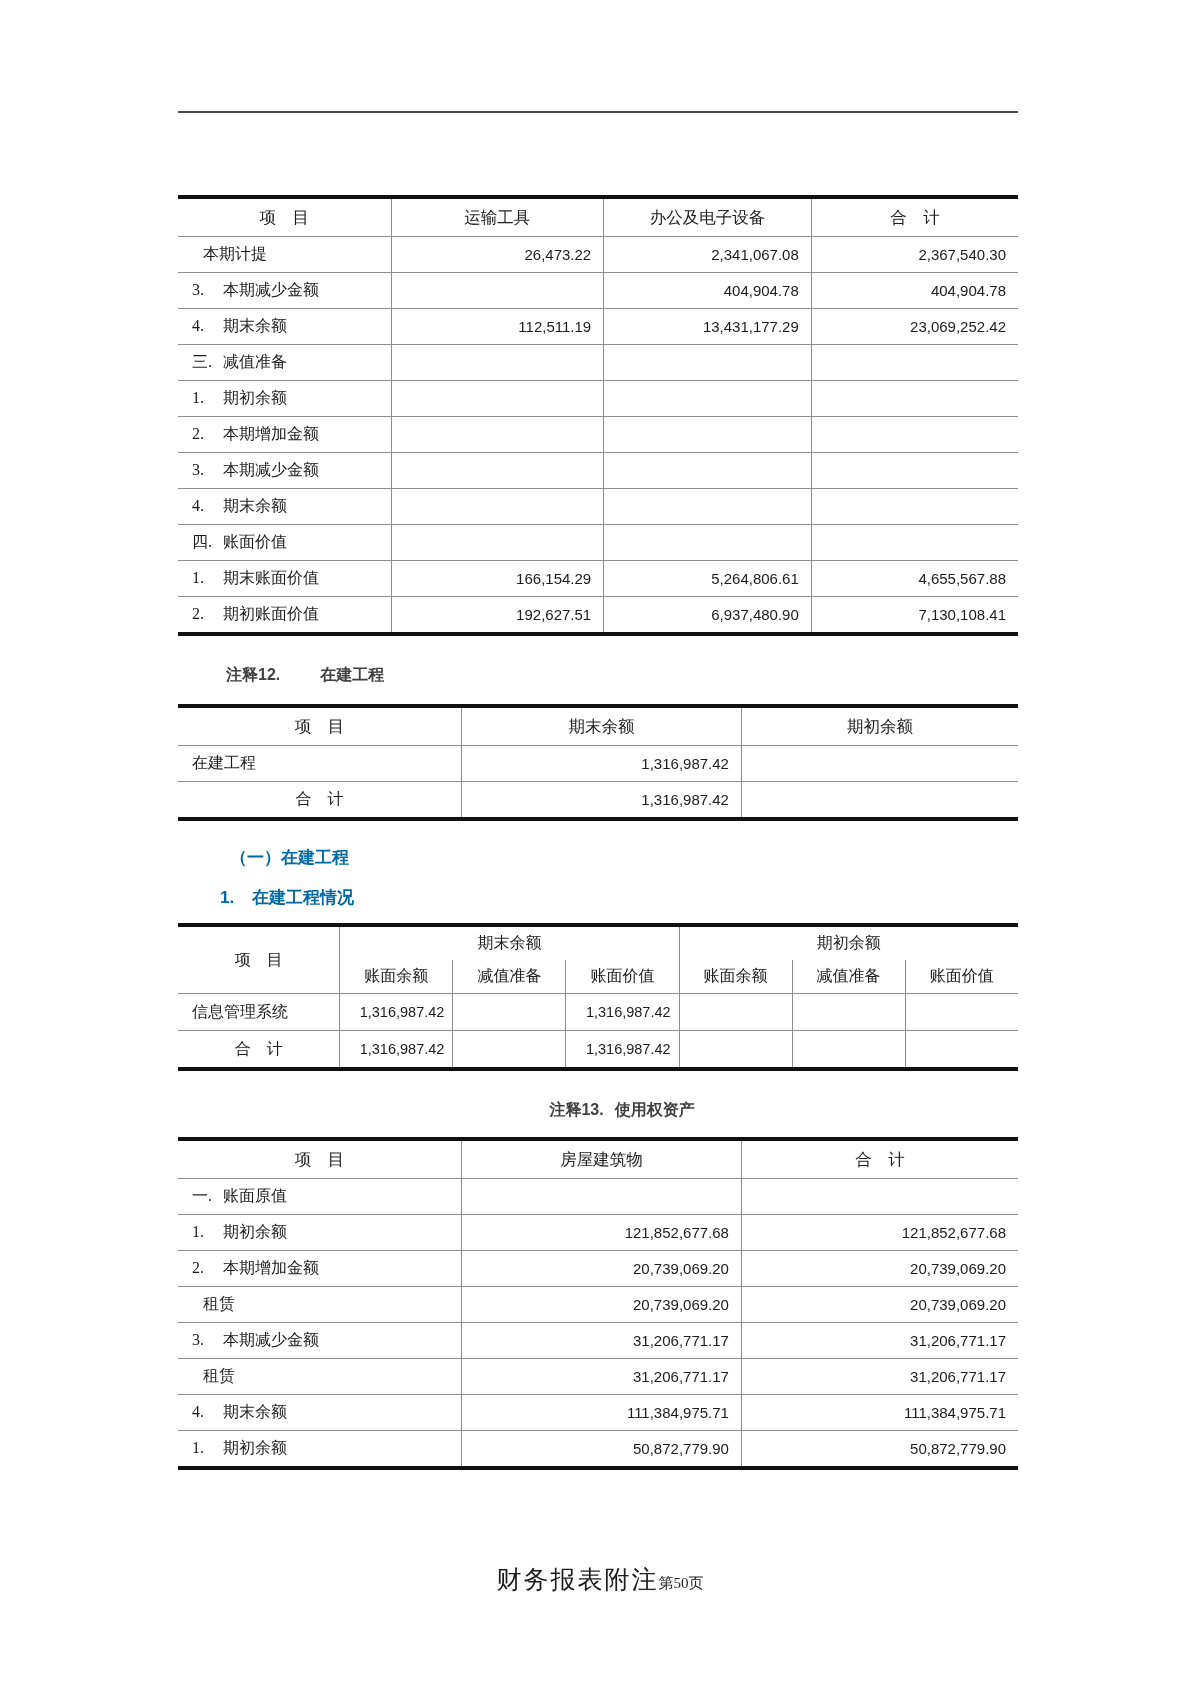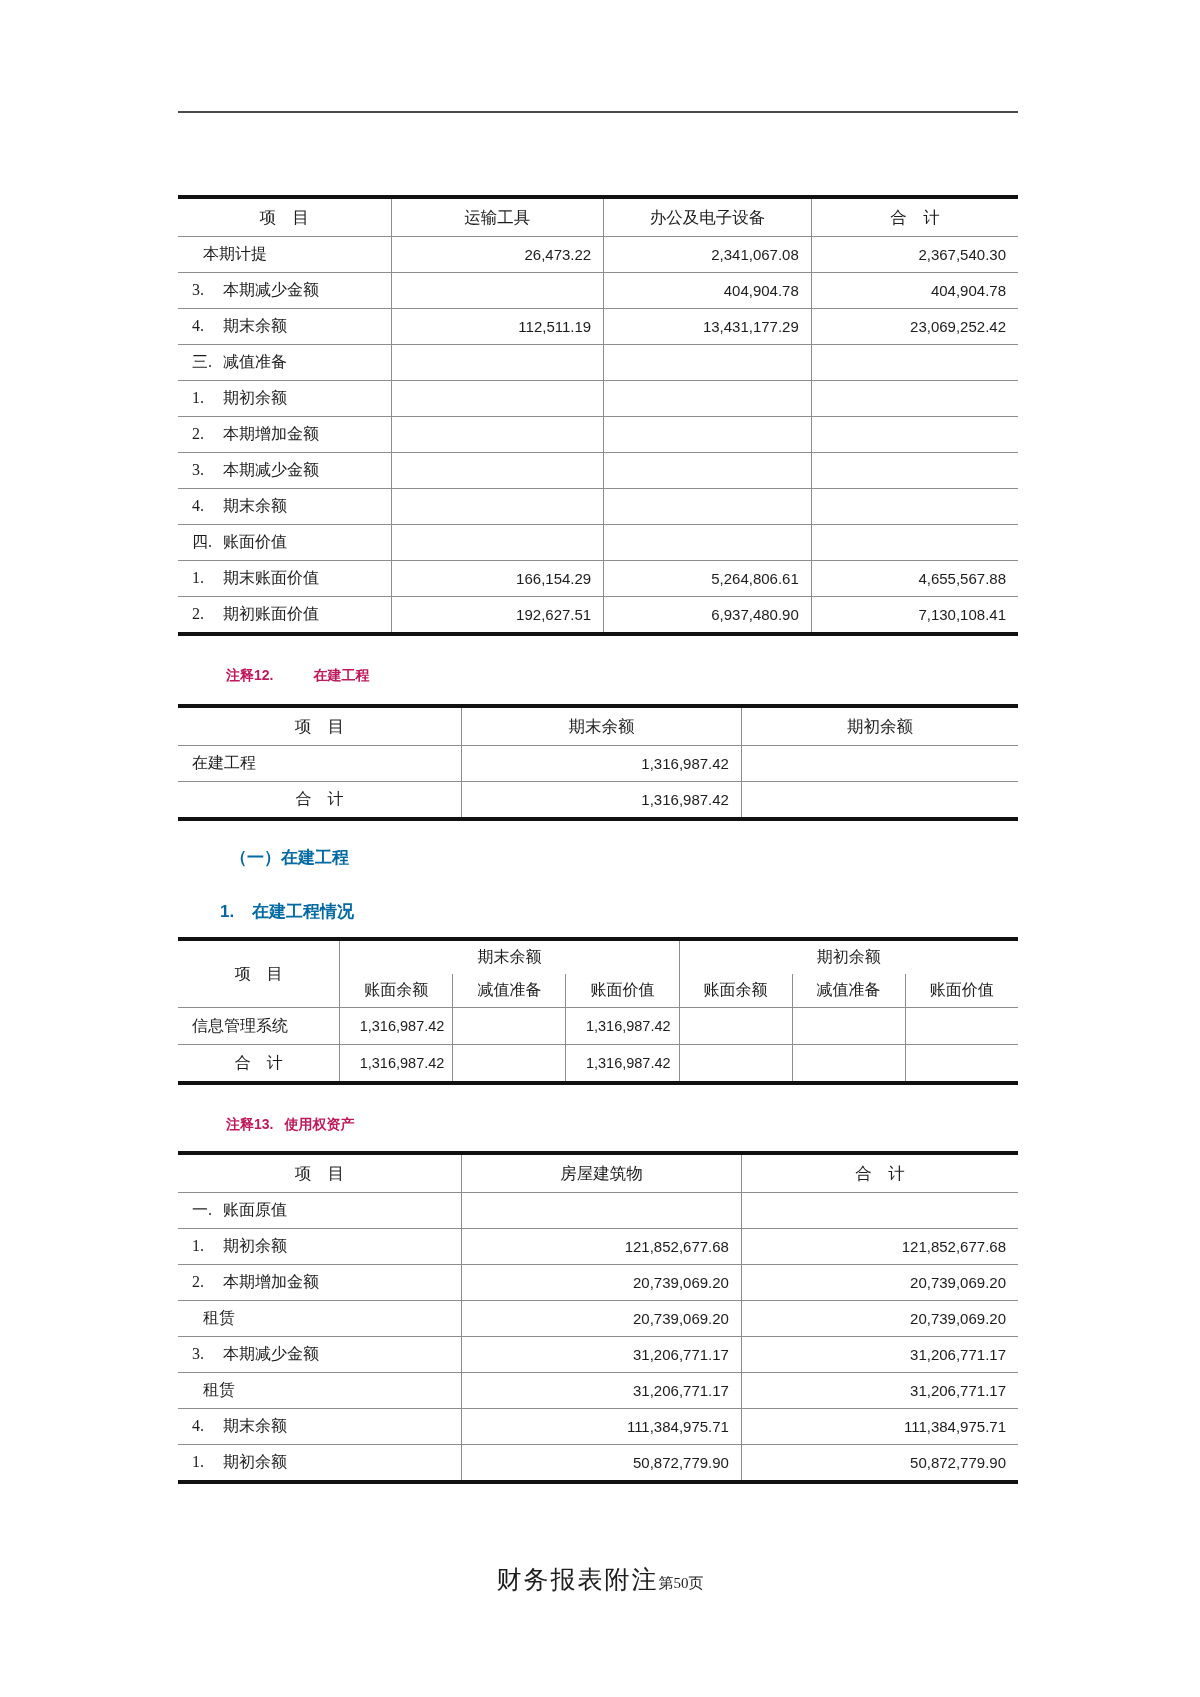--- a/index.html
+++ b/index.html
@@ -47,31 +47,31 @@
   .t3 th{height:33px;font-size:16px;}
   .t3 tbody td{height:36px;}
   .t3 .c-val{padding-right:8px;font-size:14.5px;}
 
   .t4{margin-top:14px;}
 
   
   .note-h{
     margin:0;margin-top:26px;padding-left:48px;
     font-family:"Liberation Sans","DejaVu Sans",sans-serif;
-    font-weight:bold;font-size:14px;line-height:26px;color:#be185d;
+    font-weight:bold;font-size:16px;line-height:26px;color:#404040;
   }
   .note-h .gap-wide{margin-left:40px;}
   .note-h .gap-narrow{margin-left:11px;}
-  .note-h.second{}
+  .note-h.second{text-align:center;}
   .sub-h{
     margin:0;margin-top:24px;padding-left:52px;
     font-family:"Liberation Sans","DejaVu Sans",sans-serif;
     font-weight:bold;font-size:17px;line-height:26px;color:#0369a1;
   }
-  .sub-h.numbered{margin-top:28px;padding-left:42px;}
+  .sub-h.numbered{margin-top:14px;padding-left:42px;}
   .sub-h .hnum{display:inline-block;min-width:32px;}
 
   
   .page-footer{position:absolute;left:0;top:1563px;width:1200px;text-align:center;}
   .page-footer .ftitle{font-size:25px;letter-spacing:2px;}
   .page-footer .fpage{font-size:15px;}
 </style>
 </head>
 <body>
 

